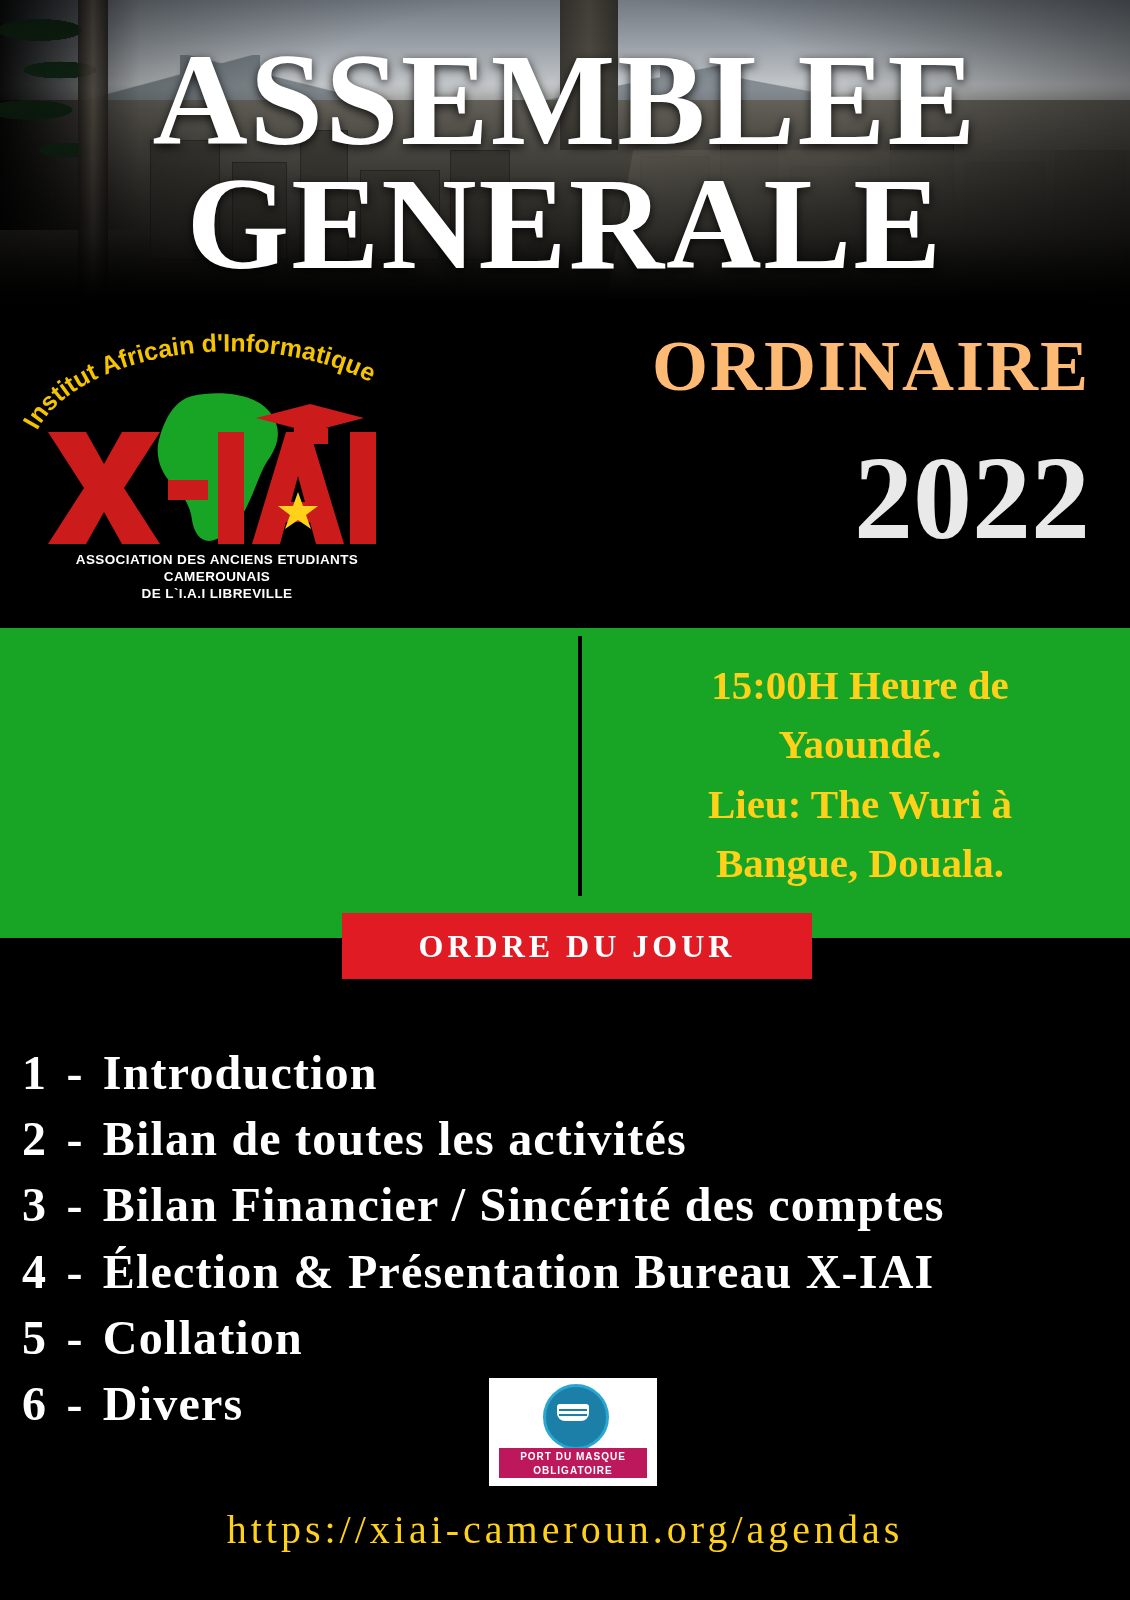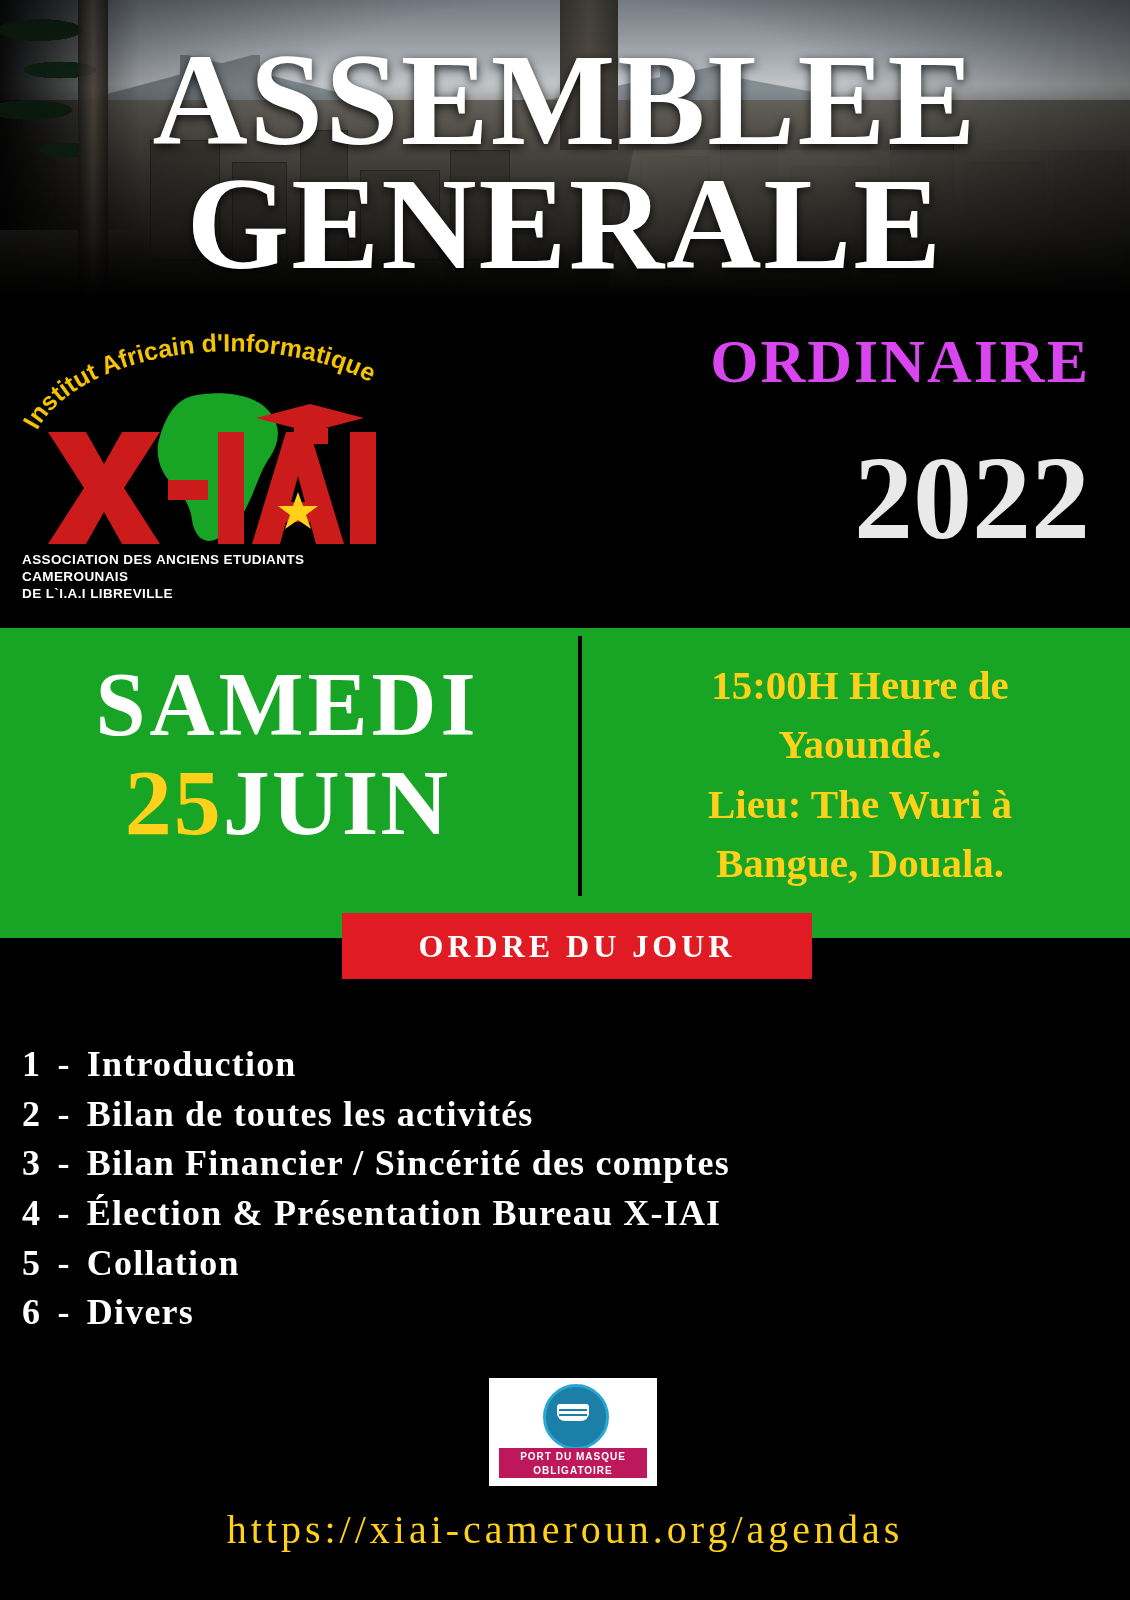--- a/index.html
+++ b/index.html
@@ -110,22 +110,22 @@
     text-shadow: 0 3px 10px rgba(0,0,0,.85);
   }
   .t-line1 { font-size: 132px; }
   .t-line2 { font-size: 132px; }
 
   .t-ordinaire {
     position: absolute;
     right: 48px; top: 330px;
     width: 720px;
     text-align: right;
-    color: #d946ef;
-    font-size: 62px;
+    color: #fdba74;
+    font-size: 72px;
     font-weight: bold;
     letter-spacing: 2px;
     line-height: 1;
     z-index: 5;
   }
   .t-year {
     position: absolute;
     right: 48px; top: 440px;
     width: 720px;
     text-align: right;
@@ -151,21 +151,21 @@
     font-family: "Liberation Sans", sans-serif;
     font-weight: bold;
     font-size: 25px;
     fill: #f5c400;
   }
   .logo .mark {
     position: absolute; left: 20px; top: 58px; width: 350px; height: 160px;
   }
   .logo .cap-sub {
     position: absolute; left: 0; top: 222px; width: 390px;
-    text-align: left;
+    text-align: center;
     color: #ffffff;
     font-family: "Liberation Sans", sans-serif;
     font-size: 13.5px;
     font-weight: bold;
     letter-spacing: .4px;
     line-height: 1.25;
   }
 
   
   .green {
@@ -235,21 +235,21 @@
 
   
   .agenda {
     position: absolute;
     left: 22px; top: 1040px;
     width: 1080px;
     z-index: 5;
   }
   .agenda .item {
     color: #ffffff;
-    font-size: 36px;
+    font-size: 48px;
     font-weight: bold;
     line-height: 1.38;
     letter-spacing: 1.2px;
     white-space: nowrap;
   }
   .agenda .item .n { margin-right: 6px; }
 
   
   .mask-badge {
     position: absolute;
@@ -381,26 +381,20 @@
 
     <div class="cap-sub">
       <div>ASSOCIATION DES ANCIENS ETUDIANTS CAMEROUNAIS</div>
       <div>DE L`I.A.I LIBREVILLE</div>
     </div>
   </div>
 
   <div class="green">
     <div class="divider"></div>
 
-    <div class="day-block">
-      <div class="d1">SAMEDI</div>
-      <div class="d2">
-        <span class="num">25</span><span>JUIN</span>
-      </div>
-    </div>
 
     <div class="info-block">
       <div>15:00H Heure de</div>
       <div>Yaoundé.</div>
       <div>Lieu: The Wuri à</div>
       <div>Bangue, Douala.</div>
     </div>
   </div>
 
   <div class="banner">

